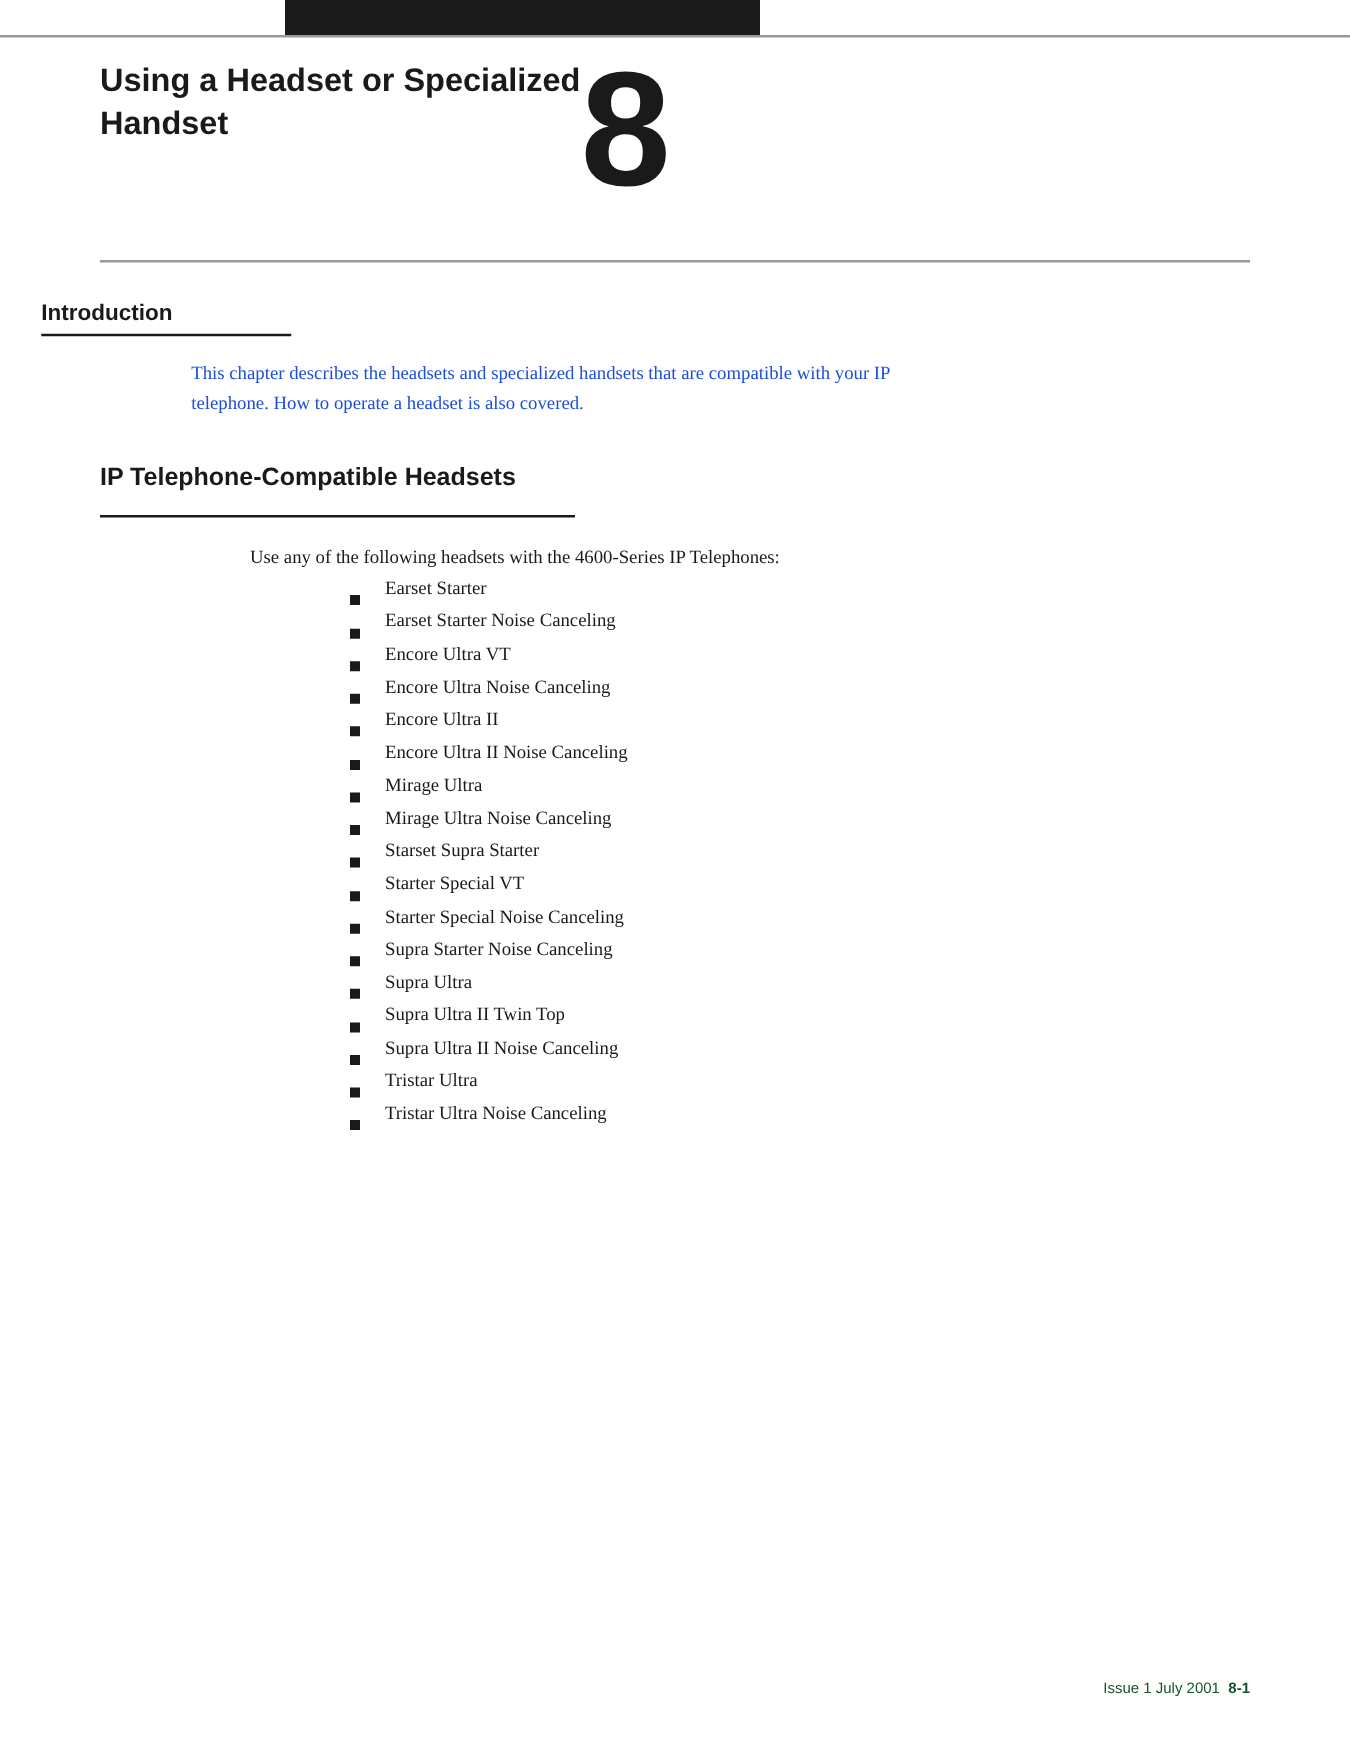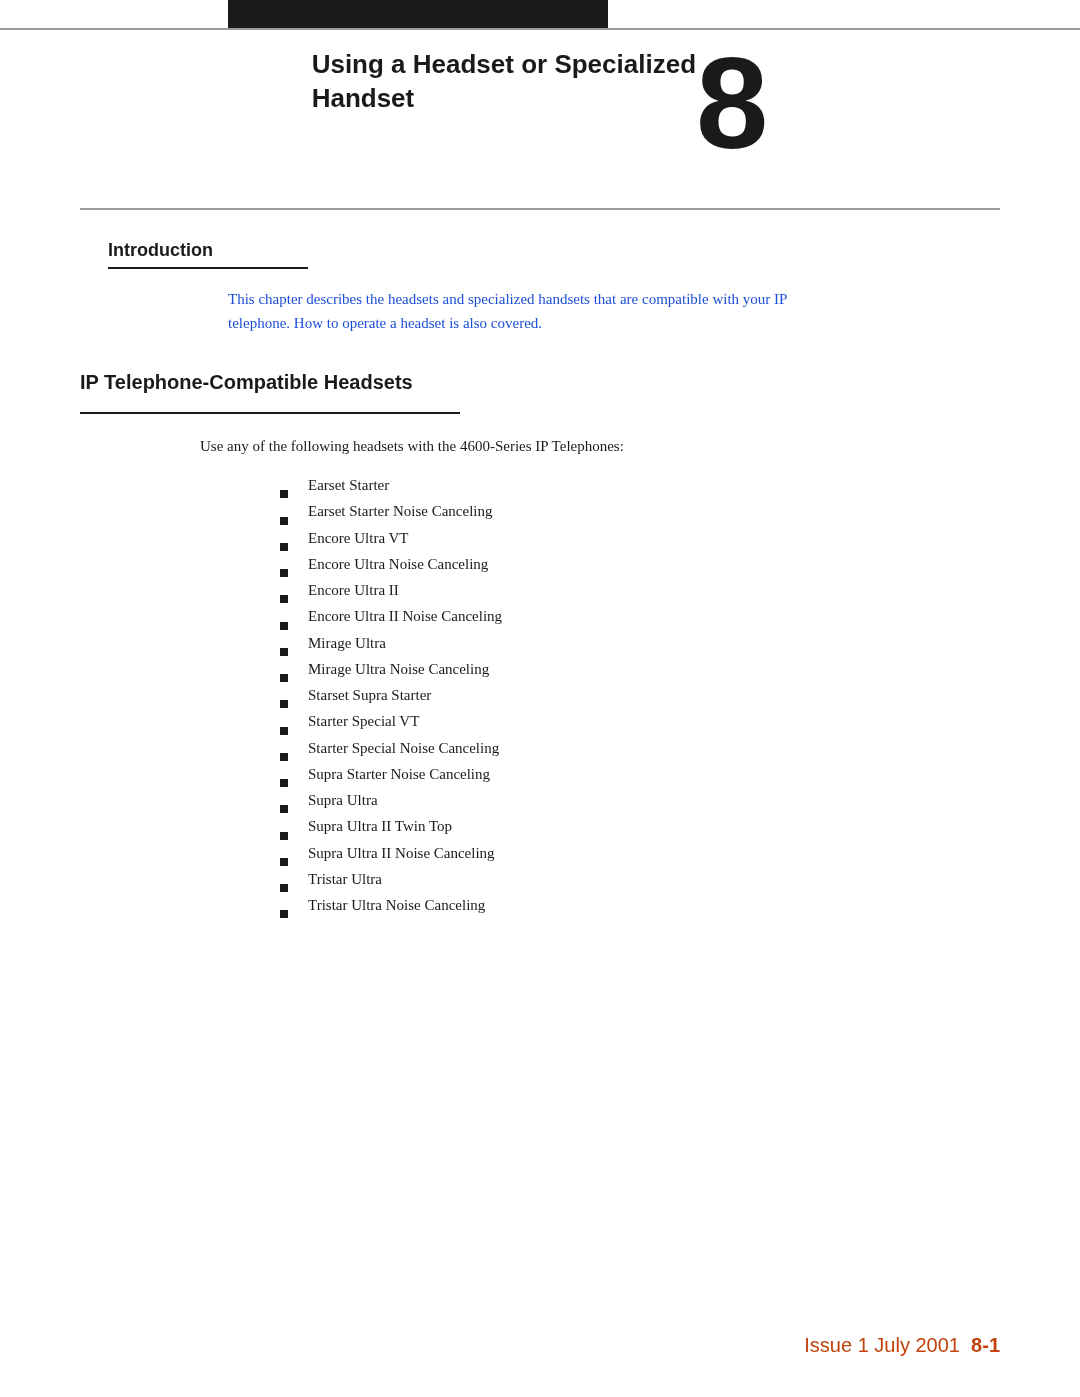--- a/index.html
+++ b/index.html
@@ -45,21 +45,21 @@
       height: 28px;
       background: #1a1a1a;
       margin-left: 228px;
     }
 
     
     .header-section {
       padding: 0 80px;
       padding-top: 10px;
       display: flex;
-      justify-content: center;
+      justify-content: flex-start;
       align-items: flex-start;
       margin-top: 10px;
     }
 
     .chapter-title {
       font-family: Arial, Helvetica, sans-serif;
       font-size: 26px;
       font-weight: bold;
       color: #1a1a1a;
       line-height: 1.3;
@@ -80,21 +80,21 @@
       width: calc(100% - 160px);
       margin: 0 80px;
       height: 2px;
       background: #999;
       margin-top: 40px;
       margin-bottom: 0;
     }
 
     
     .intro-section {
-      padding: 30px 80px 0 108px;
+      padding: 30px 80px 0 33px;
     }
 
     .section-heading {
       font-family: Arial, Helvetica, sans-serif;
       font-size: 18px;
       font-weight: bold;
       color: #1a1a1a;
       margin-bottom: 6px;
     }
 
@@ -131,21 +131,20 @@
       height: 2px;
       background: #1a1a1a;
       margin-bottom: 20px;
     }
 
     .list-intro {
       margin-left: 120px;
       font-size: 15px;
       line-height: 1.6;
       color: #1a1a1a;
-      margin-bottom: 14px;
     }
 
     .bullet-list {
       margin-left: 200px;
       list-style: none;
     }
 
     .bullet-list li {
       font-size: 15px;
       line-height: 1.75;
@@ -161,22 +160,22 @@
       background: #1a1a1a;
       flex-shrink: 0;
       display: inline-block;
     }
 
     
     .page-footer {
       position: absolute;
       bottom: 40px;
       right: 80px;
-      font-size: 20px;
-      color: #c2410c;
+      font-size: 12px;
+      color: #14532d;
       font-family: Arial, Helvetica, sans-serif;
     }
 
     .footer-bold {
       font-weight: bold;
     }
   </style>
 </head>
 <body>
 

